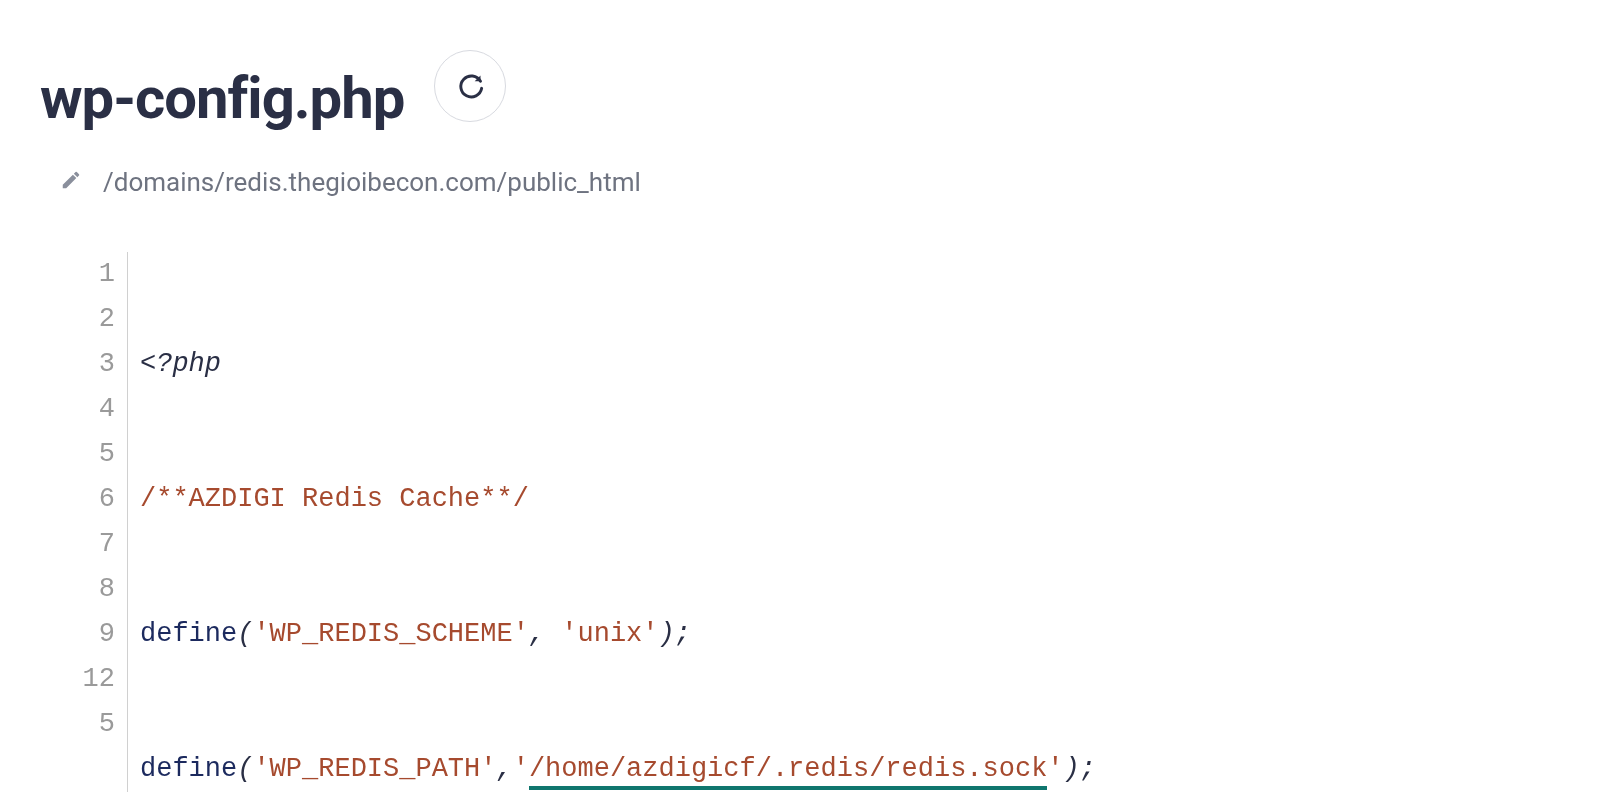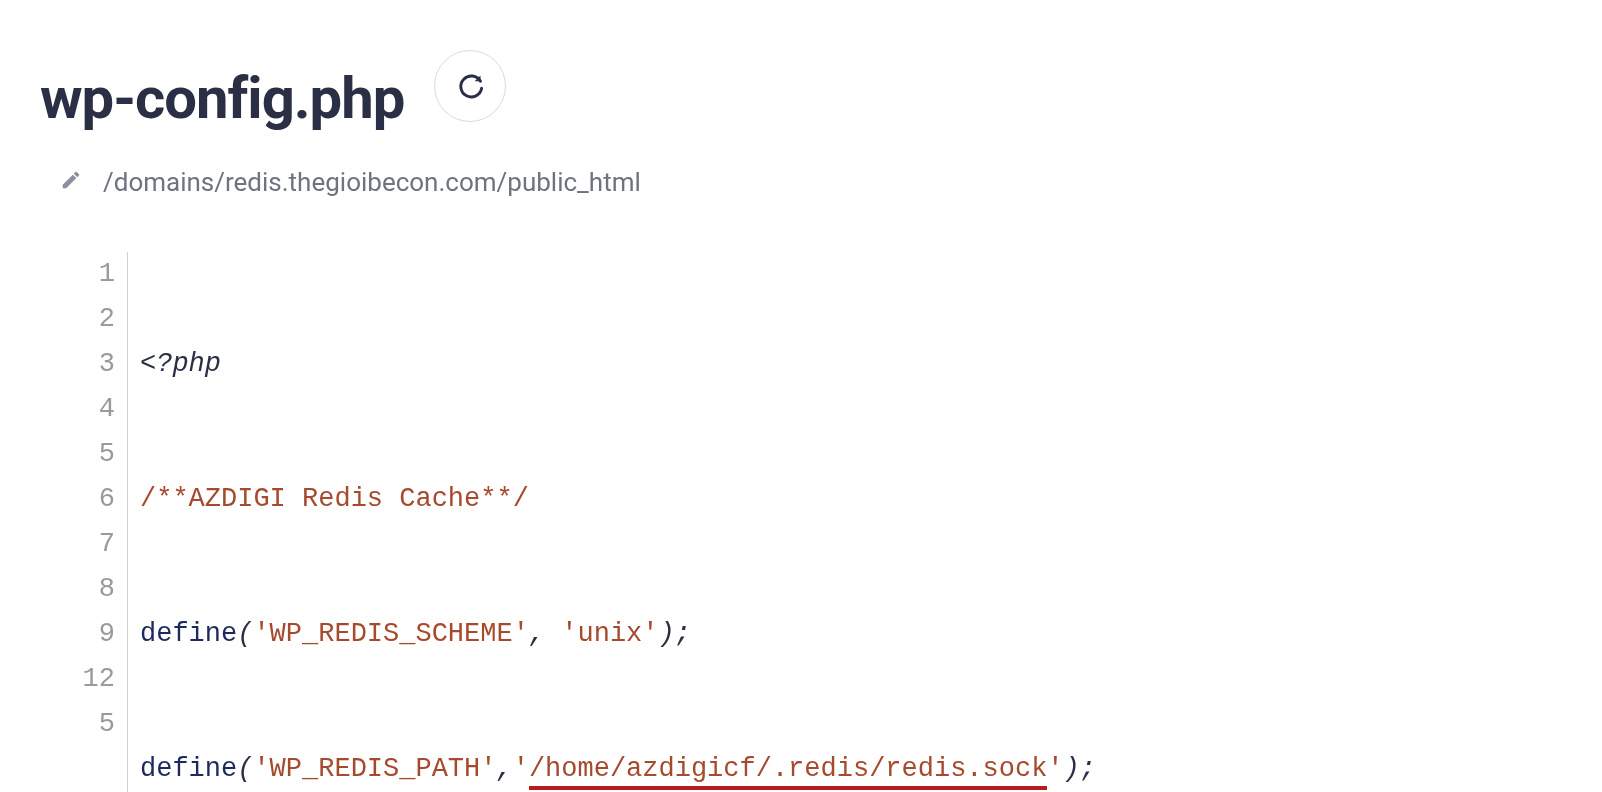--- a/index.html
+++ b/index.html
@@ -78,21 +78,21 @@
     }
     .code {
       padding-left: 12px;
       white-space: pre;
     }
     .tok-kw { color: #1c2a5e; }
     .tok-str { color: #a64a2e; }
     .tok-comment { color: #a64a2e; }
     .tok-punct { color: #2a2f45; font-style: italic; }
     .underline {
-      border-bottom: 4px solid #b91c1c;
+      border-bottom: 4px solid #0f766e;
       padding-bottom: 2px;
     }
     .code-line {
       height: 45px;
     }
   </style>
 </head>
 <body>
 
 <div class="header-row">

